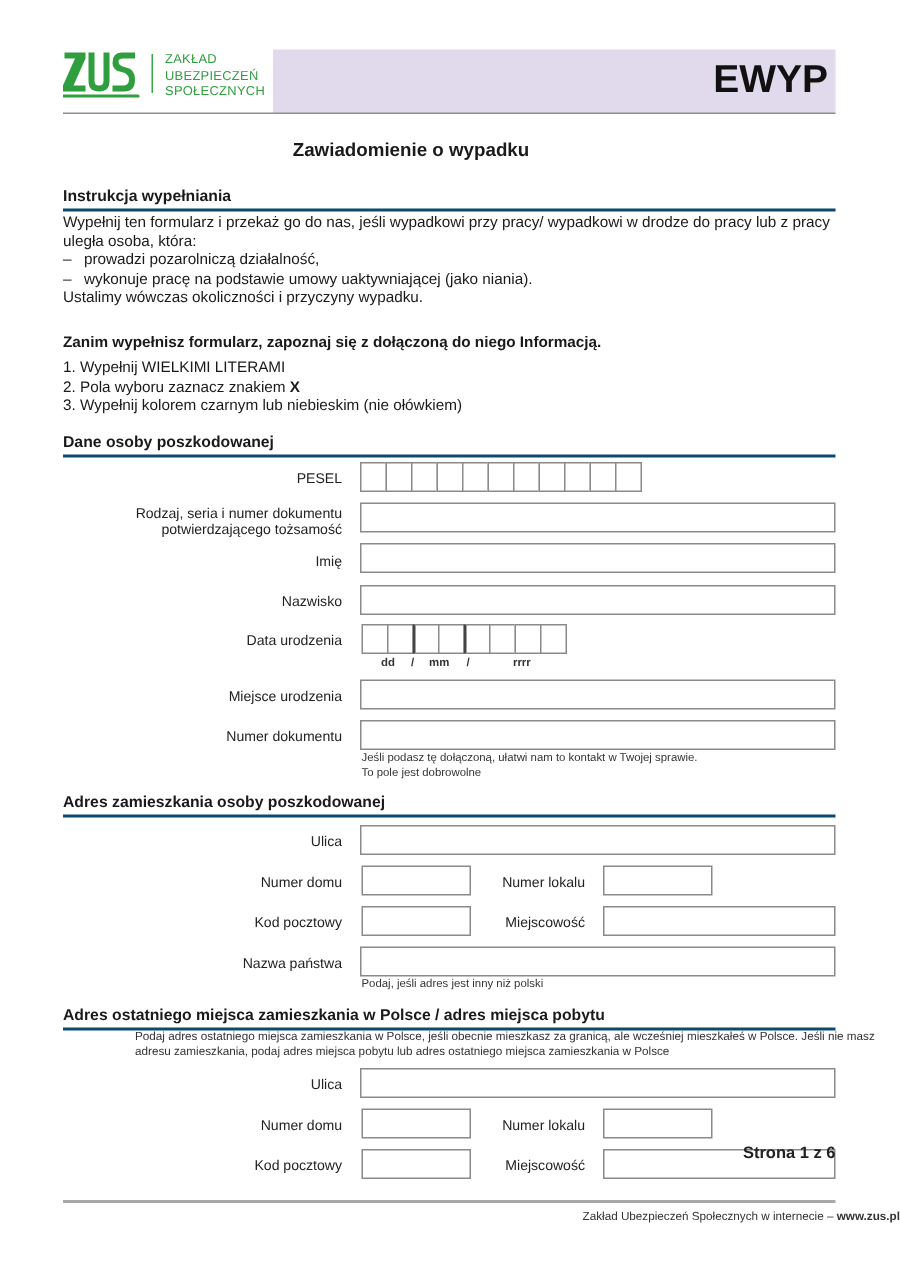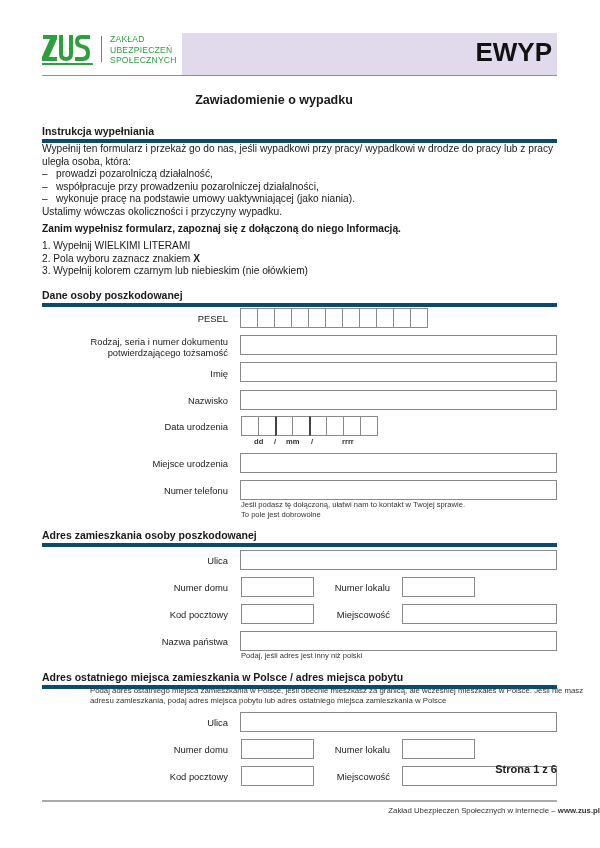--- a/index.html
+++ b/index.html
@@ -23,21 +23,21 @@
     .form-code {
       right: 48px; top: 37px; font-size: 26px; font-weight: bold; color: #111;
     }
     .header-rule { left: 42px; top: 75px; width: 515px; height: 1px; background: #8f8f8f; }
 
     .doc-title {
       left: 0; width: 548px; top: 93px; text-align: center; font-size: 12.5px; font-weight: bold;
     }
     .section-title {
       left: 42px; width: 515px; font-size: 10.5px; font-weight: bold; padding-bottom: 2px;
-      border-bottom: 4px solid #0c4a6e;
+      border-bottom: 2px solid #0c4a6e;
     }
     .para { left: 42px; width: 515px; font-size: 10.2px; line-height: 12.6px; }
     .para p { margin: 0; }
     .para .dash { display: inline-block; width: 14px; }
     .bold { font-weight: bold; }
 
     .lbl {
       right: 372px; font-size: 9.4px; text-align: right; line-height: 11px; color: #222;
     }
     .lbl2 { font-size: 9.4px; text-align: right; color: #222; }
@@ -85,21 +85,20 @@
 <div class="abs banner"></div>
 <div class="abs form-code">EWYP</div>
 <div class="abs header-rule"></div>
 
 <div class="abs doc-title">Zawiadomienie o wypadku</div>
 
 <div class="abs section-title" style="top:125px;">Instrukcja wypełniania</div>
 <div class="abs para" style="top:143px;">
   <p>Wypełnij ten formularz i przekaż go do nas, jeśli wypadkowi przy pracy/ wypadkowi w drodze do pracy lub z pracy uległa osoba, która:</p>
   <p><span class="dash">–</span><span>prowadzi pozarolniczą działalność,</span></p>
-  <p><span class="dash">–</span><span>współpracuje przy prowadzeniu pozarolniczej działalności,</span></p>
   <p><span class="dash">–</span><span>wykonuje pracę na podstawie umowy uaktywniającej (jako niania).</span></p>
   <p>Ustalimy wówczas okoliczności i przyczyny wypadku.</p>
 </div>
 <div class="abs para bold" style="top:223px;">Zanim wypełnisz formularz, zapoznaj się z dołączoną do niego Informacją.</div>
 <div class="abs para" style="top:240px;">
   <p>1. Wypełnij WIELKIMI LITERAMI</p>
   <p><span>2. Pola wyboru zaznacz znakiem</span> <span class="bold">X</span></p>
   <p>3. Wypełnij kolorem czarnym lub niebieskim (nie ołówkiem)</p>
 </div>
 
@@ -145,21 +144,21 @@
 </div>
 <div class="abs date-hint" style="left:254px; top:437px;">dd</div>
 <div class="abs date-hint" style="left:274px; top:437px;">/</div>
 <div class="abs date-hint" style="left:286px; top:437px;">mm</div>
 <div class="abs date-hint" style="left:311px; top:437px;">/</div>
 <div class="abs date-hint" style="left:342px; top:437px;">rrrr</div>
 
 <div class="abs lbl" style="top:458px;">Miejsce urodzenia</div>
 <div class="abs field wide" style="top:453px;"></div>
 
-<div class="abs lbl" style="top:485px;">Numer telefonu</div>
+<div class="abs lbl" style="top:485px;">Numer dokumentu</div>
 <div class="abs field wide" style="top:480px;"></div>
 <div class="abs hint" style="left:241px; top:500px;">
   <div>Jeśli podasz tę dołączoną, ułatwi nam to kontakt w Twojej sprawie.</div>
   <div>To pole jest dobrowolne</div>
 </div>
 
 <div class="abs section-title" style="top:529px;">Adres zamieszkania osoby poszkodowanej</div>
 
 <div class="abs lbl" style="top:555px;">Ulica</div>
 <div class="abs field wide" style="top:550px;"></div>

